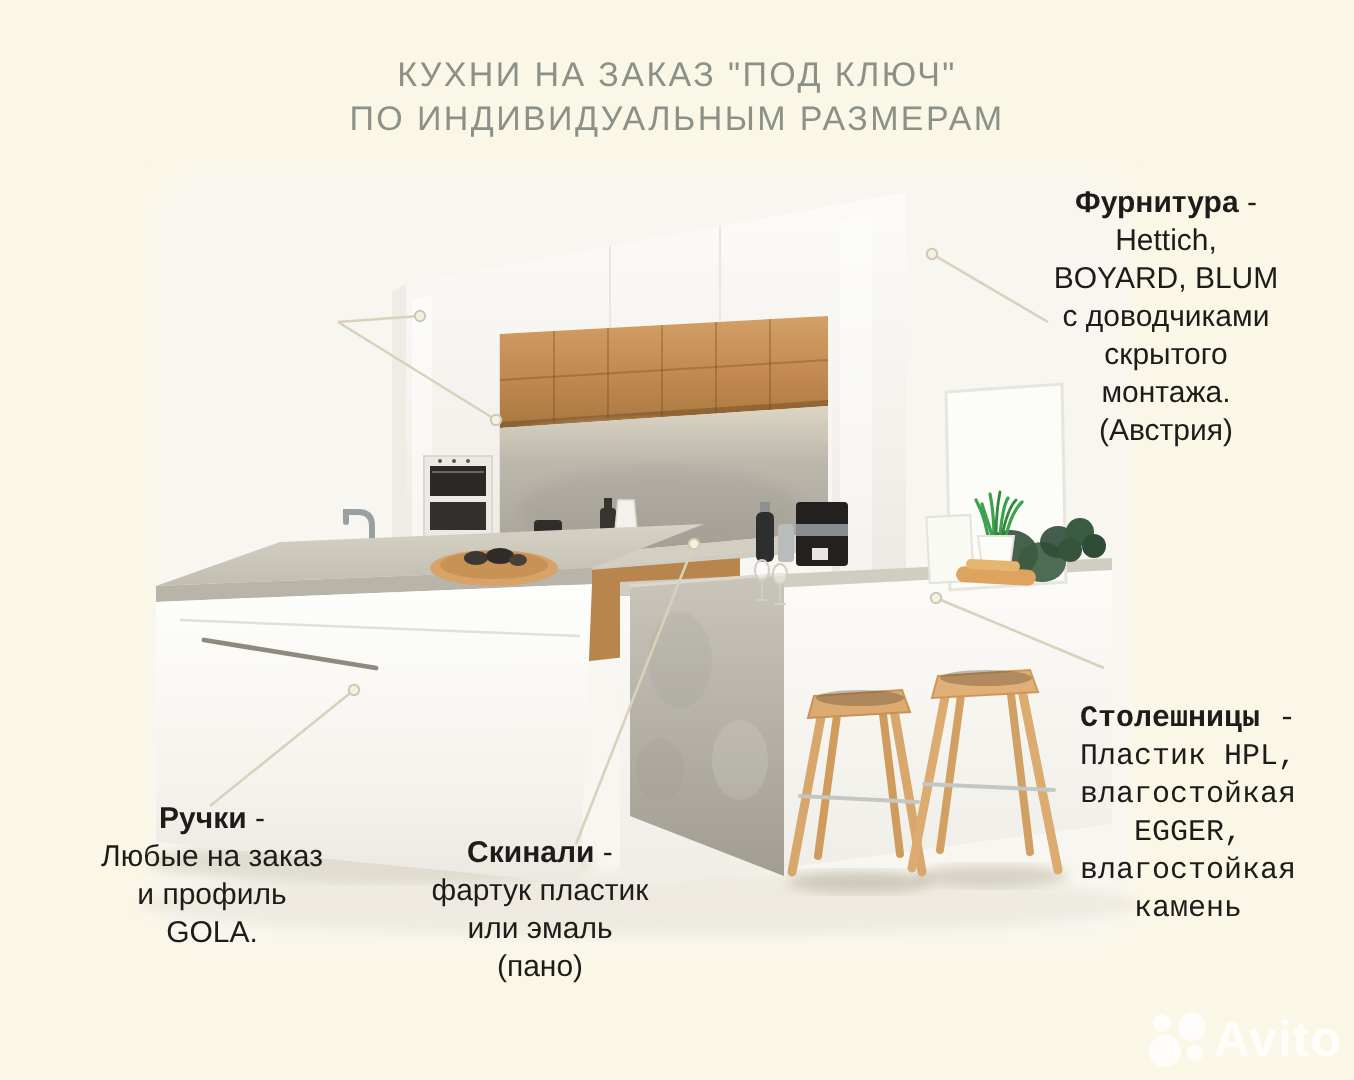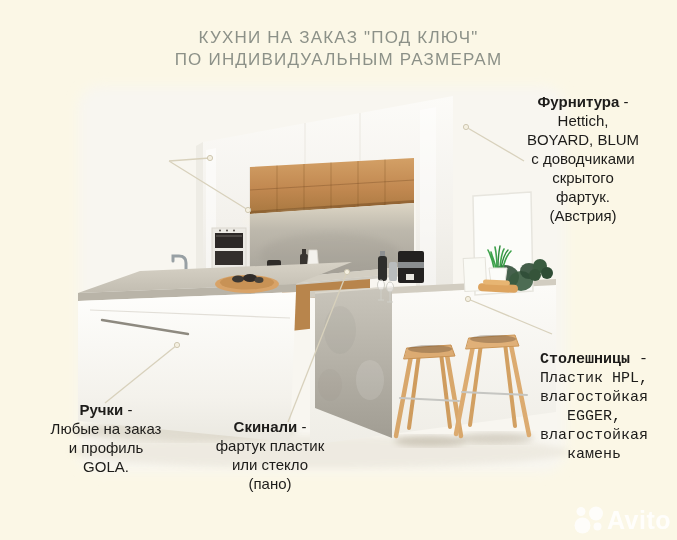--- a/index.html
+++ b/index.html
@@ -263,35 +263,35 @@
     <div>ПО ИНДИВИДУАЛЬНЫМ РАЗМЕРАМ</div>
   </div>
 
 
   <div class="note" id="note-furniture">
     <div><b>Фурнитура</b><span> -</span></div>
     <div>Hettich,</div>
     <div>BOYARD, BLUM</div>
     <div>с доводчиками</div>
     <div>скрытого</div>
-    <div>фартук.</div>
+    <div>монтажа.</div>
     <div>(Австрия)</div>
   </div>
 
   <div class="note" id="note-handles">
     <div><b>Ручки</b><span> -</span></div>
     <div>Любые на заказ</div>
     <div>и профиль</div>
     <div>GOLA.</div>
   </div>
 
   <div class="note" id="note-skinali">
     <div><b>Скинали</b><span> -</span></div>
     <div>фартук пластик</div>
-    <div>или стекло</div>
+    <div>или эмаль</div>
     <div>(пано)</div>
   </div>
 
   <div class="note" id="note-countertops">
     <div><b>Столешницы</b><span> -</span></div>
     <div>Пластик HPL,</div>
     <div>влагостойкая</div>
     <div>EGGER,</div>
     <div>влагостойкая</div>
     <div>камень</div>

